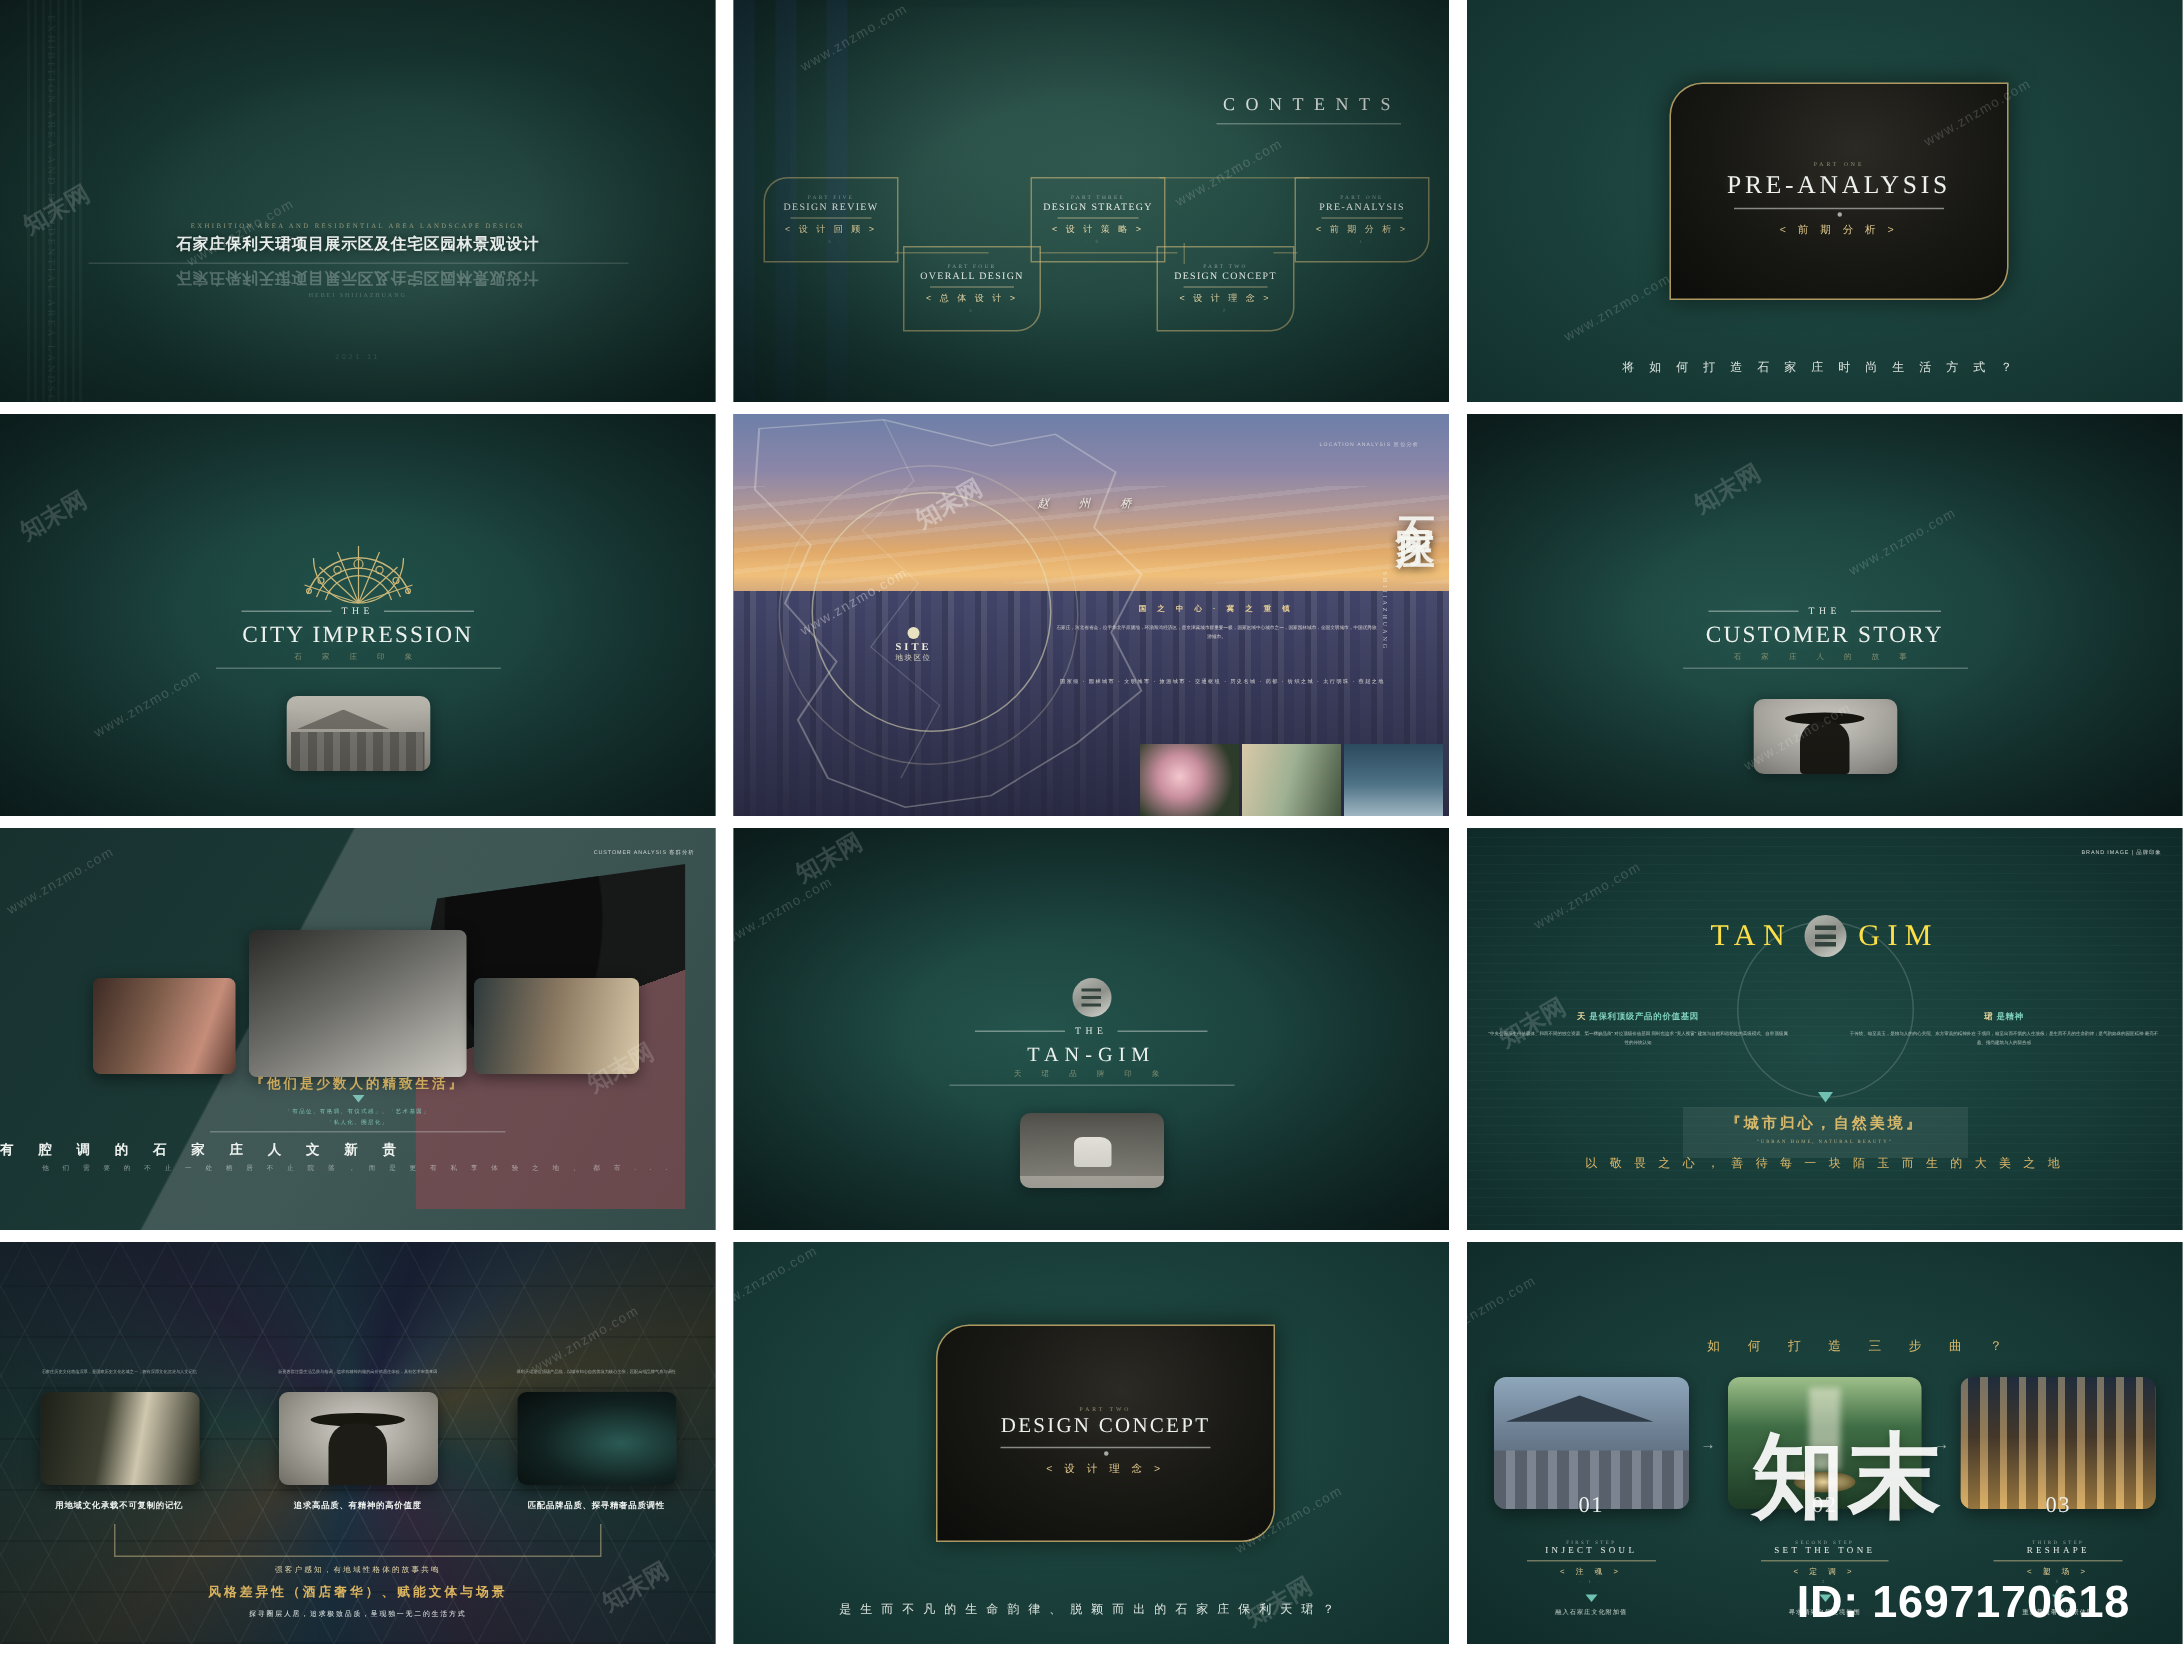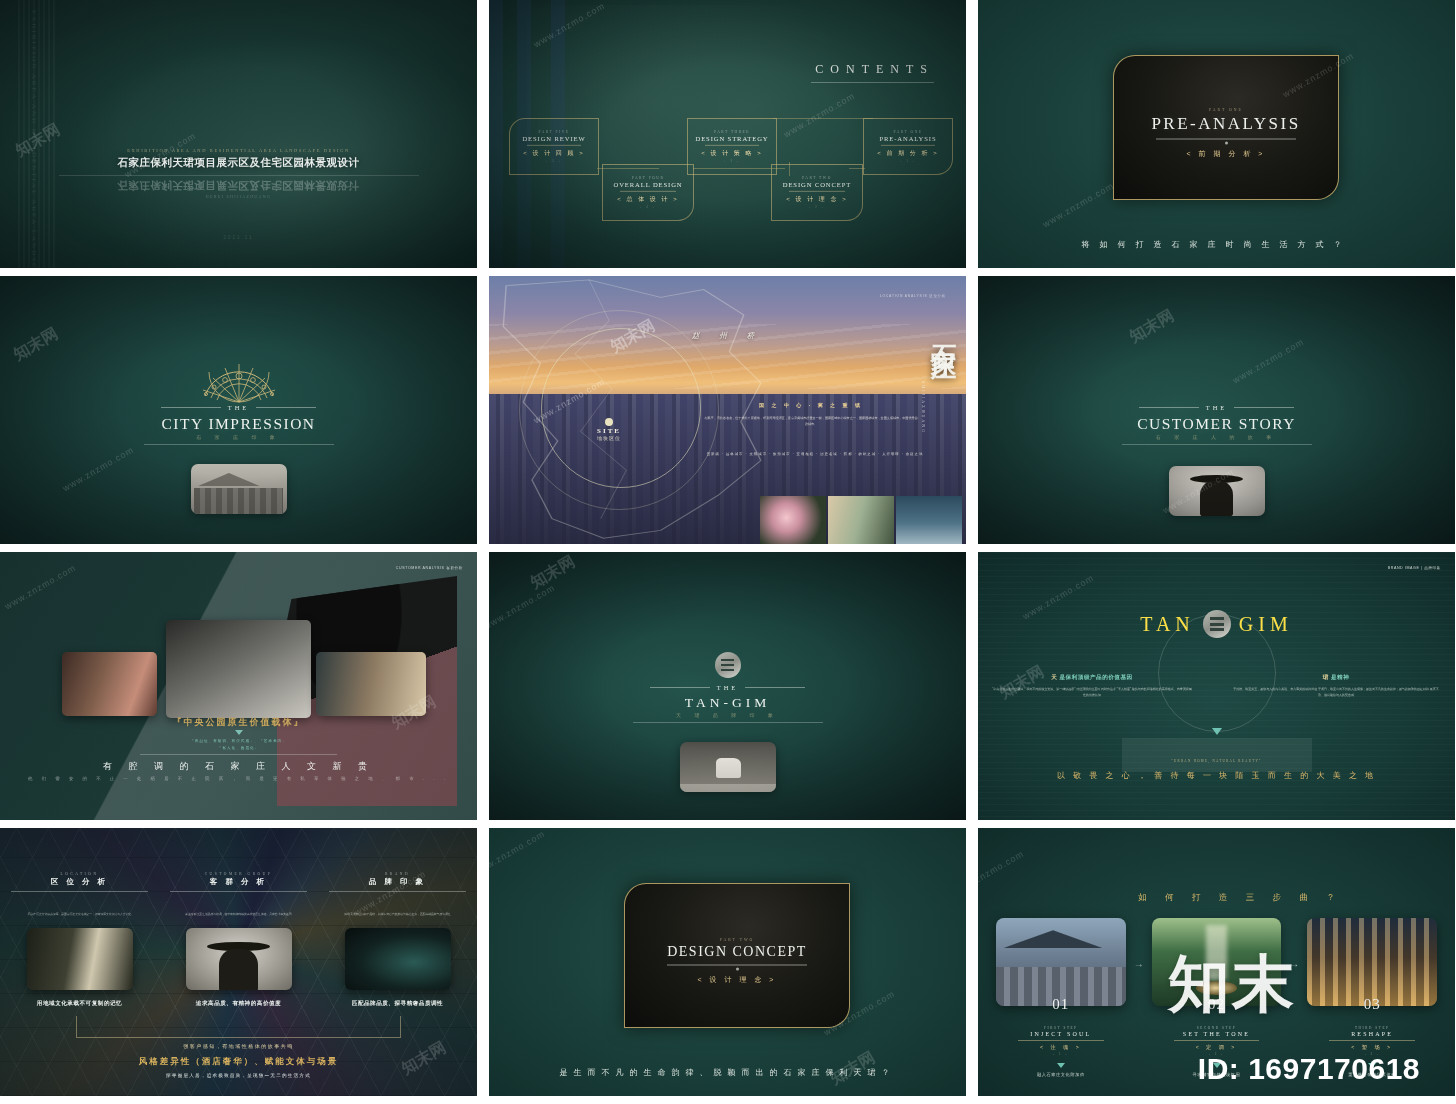--- a/index.html
+++ b/index.html
@@ -320,22 +320,22 @@
   .s7-tri {
     position:absolute; left:50%; transform:translateX(-50%); top:178px;
     width:0;height:0;border-left:4px solid transparent;border-right:4px solid transparent;border-top:5px solid #7dbfb2;
   }
   .s7-kw {
     position:absolute; left:0; right:0; top:186px; text-align:center;
     font-size:3.6px; letter-spacing:1px; color:#7fc3b6; line-height:2;
   }
   .s7-rule { position:absolute; left:140px; right:140px; top:202px; height:1px; background:rgba(200,210,205,.35); }
   .s7-big {
-    position:absolute; left:0; right:0; top:208px; text-align:center;
-    font-size:9px; letter-spacing:7px; color:#eef2ef;
+    position:absolute; left:0; right:0; top:208px; 
+    font-size:9px; letter-spacing:7px; color:#eef2ef;font-weight:bold;
   }
   .s7-sub {
     position:absolute; left:0; right:0; top:224px; text-align:center;
     font-size:4.4px; letter-spacing:4px; color:rgba(225,232,228,.55);
   }
 
   
   .s9-bg { position:absolute; inset:0; background:
       radial-gradient(ellipse at 50% 55%, #1f4944 0%, #173b37 55%, #0f2a28 100%); }
   .s9-water {
@@ -706,21 +706,21 @@
   <div class="slide">
     <div class="s7-bg"></div>
     <div class="s7-diag"></div>
     <div class="s7-hat"></div>
     <div class="s7-tag">CUSTOMER ANALYSIS 客群分析</div>
 
     <div class="s7-ph ph-bar" style="left:62px;  top:100px; width:95px;  height:64px;"></div>
     <div class="s7-ph ph-man" style="left:166px; top:68px;  width:145px; height:98px;"></div>
     <div class="s7-ph ph-terr" style="left:316px; top:100px; width:110px; height:64px;"></div>
 
-    <div class="s7-goldline">『中央公园原生价值载体』</div>
+    <div class="s7-goldline">『他们是少数人的精致生活』</div>
     <div class="s7-tri"></div>
     <div class="s7-kw">
       <div>「有品位、有格调、有仪式感」、「艺术基因」</div>
       <div>「私人化、圈层化」</div>
     </div>
     <div class="s7-rule"></div>
     <div class="s7-big">有 腔 调 的 石 家 庄 人 文 新 贵</div>
     <div class="s7-sub">他 们 需 要 的 不 止 一 处 栖 居 不 止 院 落 ， 而 是 更 有 私 享 体 验 之 地 、 都 市 . . .</div>
     <div class="wm" style="left:0px;top:30px;">www.znzmo.com</div>
     <div class="wm-cn" style="left:390px;top:150px;">知末网</div>
@@ -772,48 +772,32 @@
     <div class="s9-colR">
       <div class="s9-h">
         <b>珺</b>
         <span>是精神</span>
       </div>
       <div class="s9-p">于传统、喻至美玉，是物与人的内心关照、东方审美的精神外在 于项目，喻至出而不惧的人生境像；是生而不凡的生命韵律；是气韵如珠的园匠精神 最亮不盈、指尚建筑与人的契合感</div>
     </div>
 
     <div class="s9-down"></div>
     <div class="s9-plate"></div>
+    <div class="s9-slogan">『城市归心，自然美境』</div>
     <div class="s9-slogan-en">"URBAN HOME, NATURAL BEAUTY"</div>
     <div class="s9-last">以 敬 畏 之 心 ， 善 待 每 一 块 陌 玉 而 生 的 大 美 之 地</div>
     <div class="wm-cn" style="left:20px;top:120px;">知末网</div>
     <div class="wm" style="left:40px;top:40px;">www.znzmo.com</div>
   </div>
 
   <div class="slide">
     <div class="s10-bg"></div>
     <div class="s10-facets"></div>
     <div class="s10-dark"></div>
 
-    <div class="s10-cols">
-      <div class="s10-col">
-        <div class="s10-en">LOCATION</div>
-        <div class="s10-cn">区 位 分 析</div>
-        <div class="s10-hr"></div>
-      </div>
-      <div class="s10-col">
-        <div class="s10-en">CUSTOMER GROUP</div>
-        <div class="s10-cn">客 群 分 析</div>
-        <div class="s10-hr"></div>
-      </div>
-      <div class="s10-col">
-        <div class="s10-en">BRAND</div>
-        <div class="s10-cn">品 牌 印 象</div>
-        <div class="s10-hr"></div>
-      </div>
-    </div>
 
     <div class="s10-desc">
       <div>石家庄历史文化底蕴深厚，是国家历史文化名城之一，拥有深厚文化沉淀与人文记忆</div>
       <div>新贵客群注重生活品质与格调，追求有精神内核的高价值居住体验，具有艺术审美基因</div>
       <div>保利天珺定位顶级产品线，以城市归心自然美境为核心主张，匹配高端品牌气质与调性</div>
     </div>
 
     <div class="s10-imgs">
       <div class="s10-img im-corridor"></div>
       <div class="s10-img im-hatman"></div>

